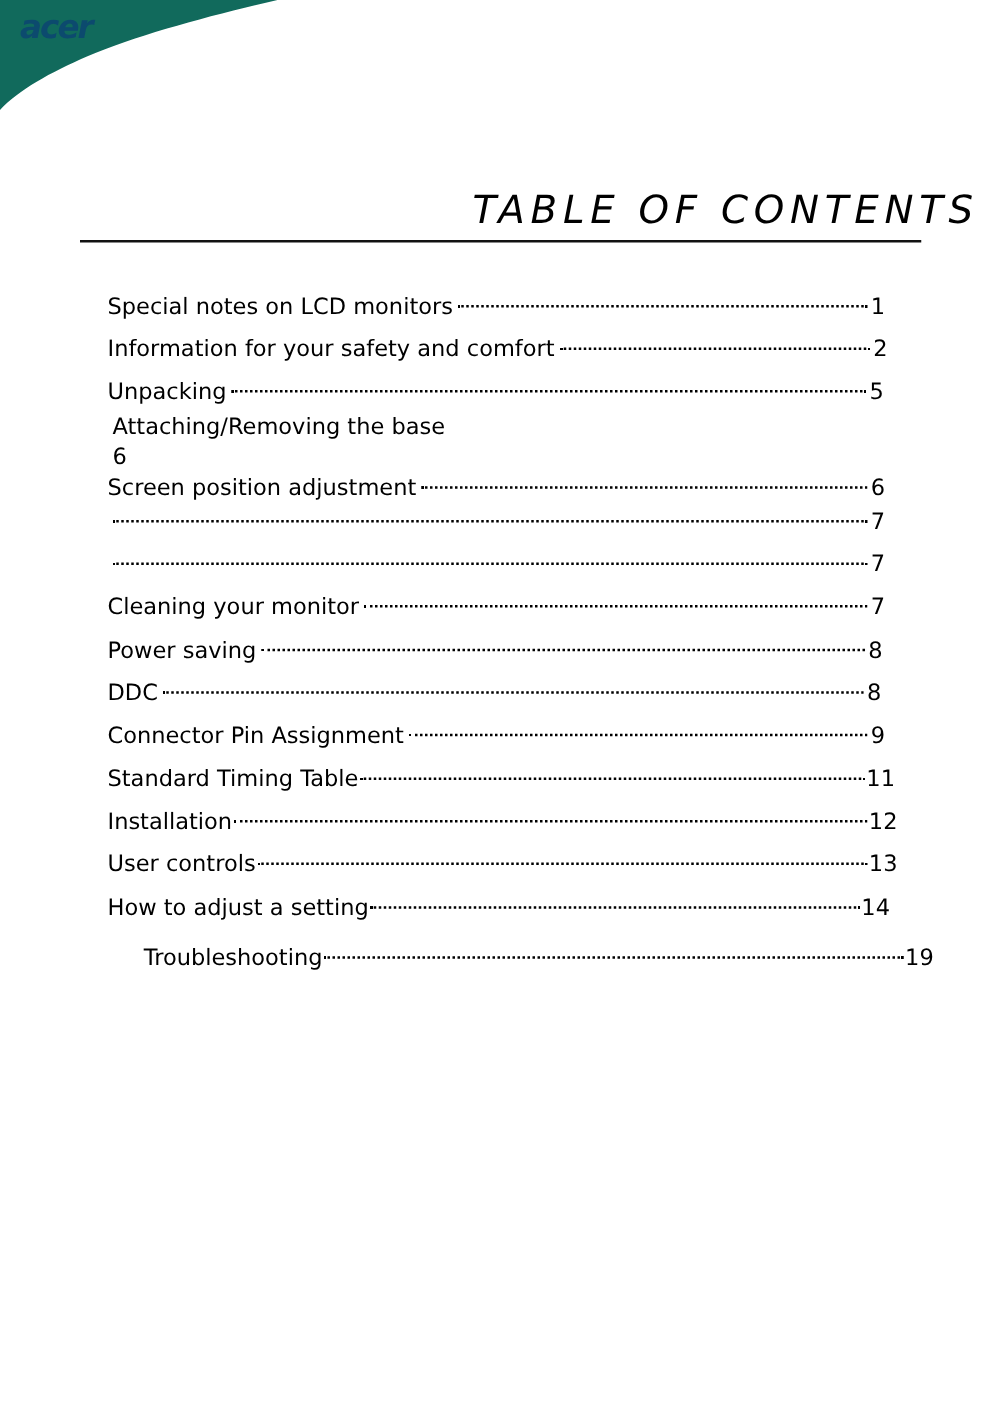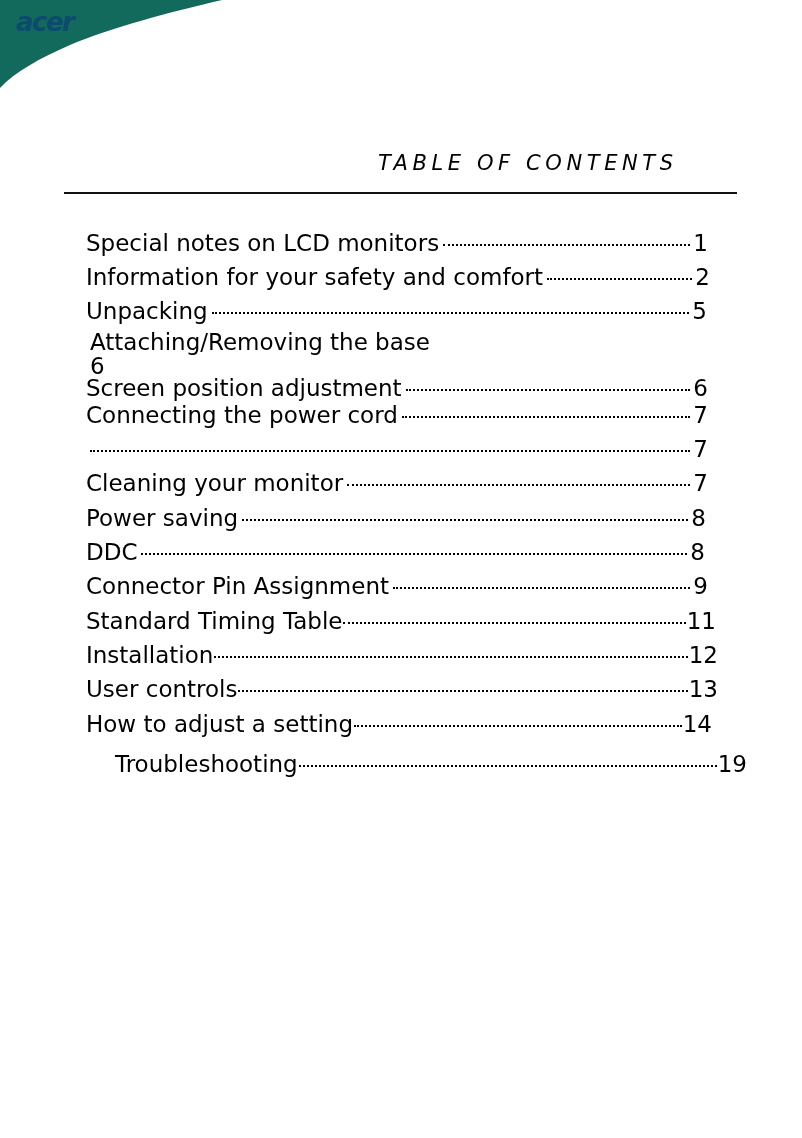--- a/index.html
+++ b/index.html
@@ -33,21 +33,21 @@
       letter-spacing: -1.5px;
       color: #0c4a6e;
       line-height: 1;
     }
     .toc-title {
       position: absolute;
       left: 378px;
       top: 153px;
       font-family: "DejaVu Sans", sans-serif;
       font-style: italic;
-      font-size: 21px;
+      font-size: 31px;
       letter-spacing: 4.6px;
       line-height: 1;
       white-space: nowrap;
     }
     .title-rule {
       position: absolute;
       left: 64px;
       top: 192px;
       width: 673px;
       height: 2px;
@@ -60,21 +60,21 @@
       margin: 0;
       padding: 0;
       list-style: none;
     }
     .toc-entry {
       position: absolute;
       left: 0;
       height: 24px;
       display: flex;
       align-items: baseline;
-      font-size: 23px;
+      font-size: 18px;
       line-height: 24px;
       white-space: nowrap;
       cursor: pointer;
     }
     .toc-label { flex: 0 0 auto; }
     .toc-leader {
       flex: 1 1 auto;
       overflow: hidden;
       height: 24px;
       position: relative;
@@ -123,21 +123,20 @@
     <span class="toc-label">Attaching/Removing the base</span>
     <span class="toc-leader"></span>
     <span class="toc-page">6</span>
   </li>
   <li class="toc-entry" style="top:372px;width:622px;">
     <span class="toc-label">Screen position adjustment</span>
     <span class="toc-leader"></span>
     <span class="toc-page">6</span>
   </li>
   <li class="toc-entry" style="top:399px;width:622px;">
-    <span class="toc-label">Connecting the power cord</span>
     <span class="toc-leader"></span>
     <span class="toc-page">7</span>
   </li>
   <li class="toc-entry" style="top:433px;width:622px;">
     <span class="toc-leader"></span>
     <span class="toc-page">7</span>
   </li>
   <li class="toc-entry" style="top:467px;width:622px;">
     <span class="toc-label">Cleaning your monitor</span>
     <span class="toc-leader"></span>

